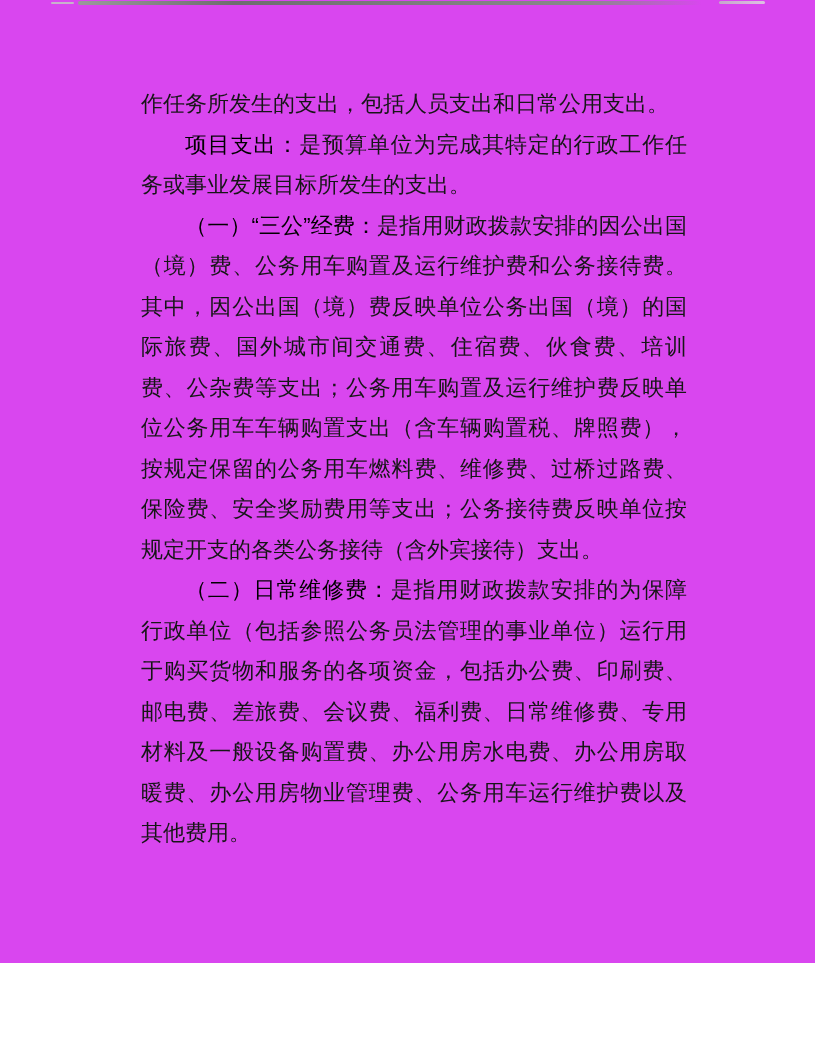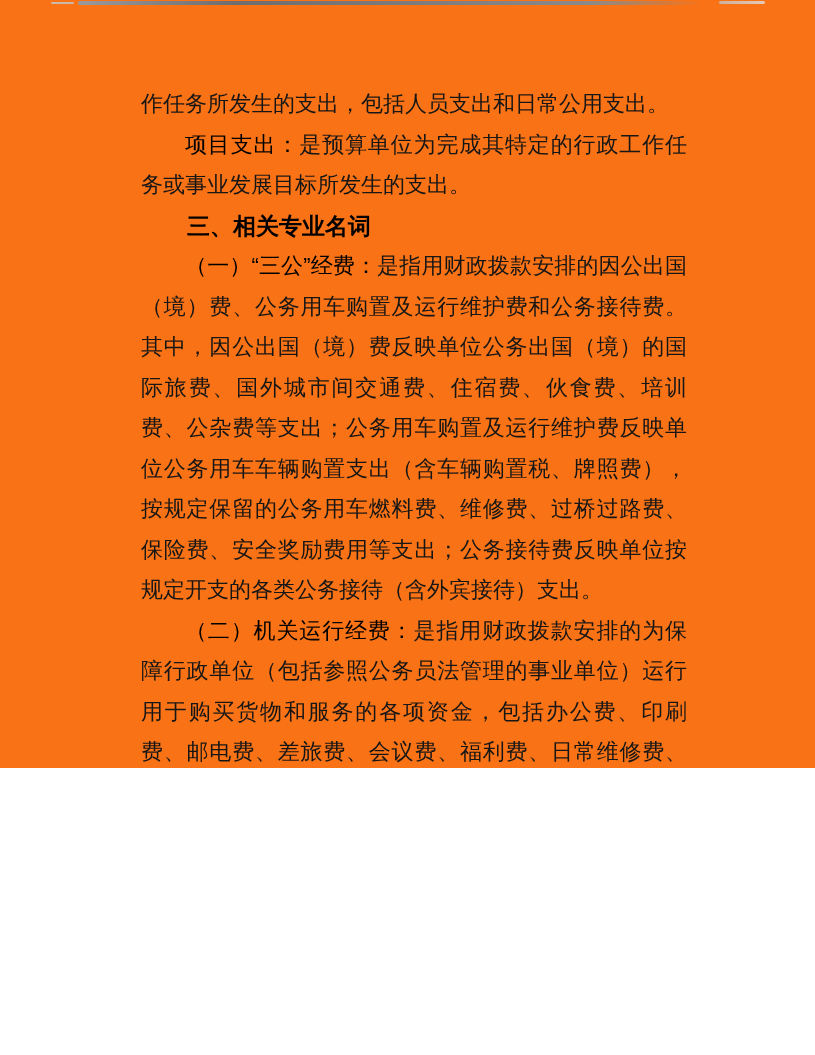--- a/index.html
+++ b/index.html
@@ -3,22 +3,22 @@
 <meta charset="utf-8">
 <style>
   html, body {
     margin: 0;
     padding: 0;
     background: #ffffff;
   }
   .page {
     position: relative;
     width: 815px;
-    height: 768px;
-    background: #f97316;
+    height: 963px;
+    background: #d946ef;
     overflow: hidden;
     font-family: "Liberation Serif", "DejaVu Serif", serif;
   }
   
   .artifact { position: absolute; pointer-events: none; }
   .top-line-a {
     top: 2px; left: 51px; width: 23px; height: 2px;
     background: #c4c4c4; opacity: .85; border-radius: 1px;
   }
   .top-line-b {
@@ -84,25 +84,24 @@
   <div class="artifact top-line-a"></div>
   <div class="artifact top-line-b"></div>
   <div class="artifact top-line-c"></div>
 
   <div class="content">
 
     <p class="body"><span>作任务所发生的支出，包括人员支出和日常公用支出。</span></p>
 
     <p class="body indent"><span class="lead">项目支出：</span><span>是预算单位为完成其特定的行政工作任务或事业发展目标所发生的支出。</span></p>
 
-    <p class="heading">三、相关专业名词</p>
 
     <p class="body indent"><span class="lead">（一）“三公”经费：</span><span>是指用财政拨款安排的因公出国（境）费、公务用车购置及运行维护费和公务接待费。其中，因公出国（境）费反映单位公务出国（境）的国际旅费、国外城市间交通费、住宿费、伙食费、培训费、公杂费等支出；公务用车购置及运行维护费反映单位公务用车车辆购置支出（含车辆购置税、牌照费），按规定保留的公务用车燃料费、维修费、过桥过路费、保险费、安全奖励费用等支出；公务接待费反映单位按规定开支的各类公务接待（含外宾接待）支出。</span></p>
 
-    <p class="body indent"><span class="lead">（二）机关运行经费：</span><span>是指用财政拨款安排的为保障行政单位（包括参照公务员法管理的事业单位）运行用于购买货物和服务的各项资金，包括办公费、印刷费、邮电费、差旅费、会议费、福利费、日常维修费、专用材料及一般设备购置费、办公用房水电费、办公用房取暖费、办公用房物业管理费、公务用车运行维护费以及其他费用。</span></p>
+    <p class="body indent"><span class="lead">（二）日常维修费：</span><span>是指用财政拨款安排的为保障行政单位（包括参照公务员法管理的事业单位）运行用于购买货物和服务的各项资金，包括办公费、印刷费、邮电费、差旅费、会议费、福利费、日常维修费、专用材料及一般设备购置费、办公用房水电费、办公用房取暖费、办公用房物业管理费、公务用车运行维护费以及其他费用。</span></p>
 
   </div>
 
   <div class="footer"><span>— 34 —</span></div>
 
   <div class="artifact bottom-line"></div>
 
 </div>
 
 </body></html>

